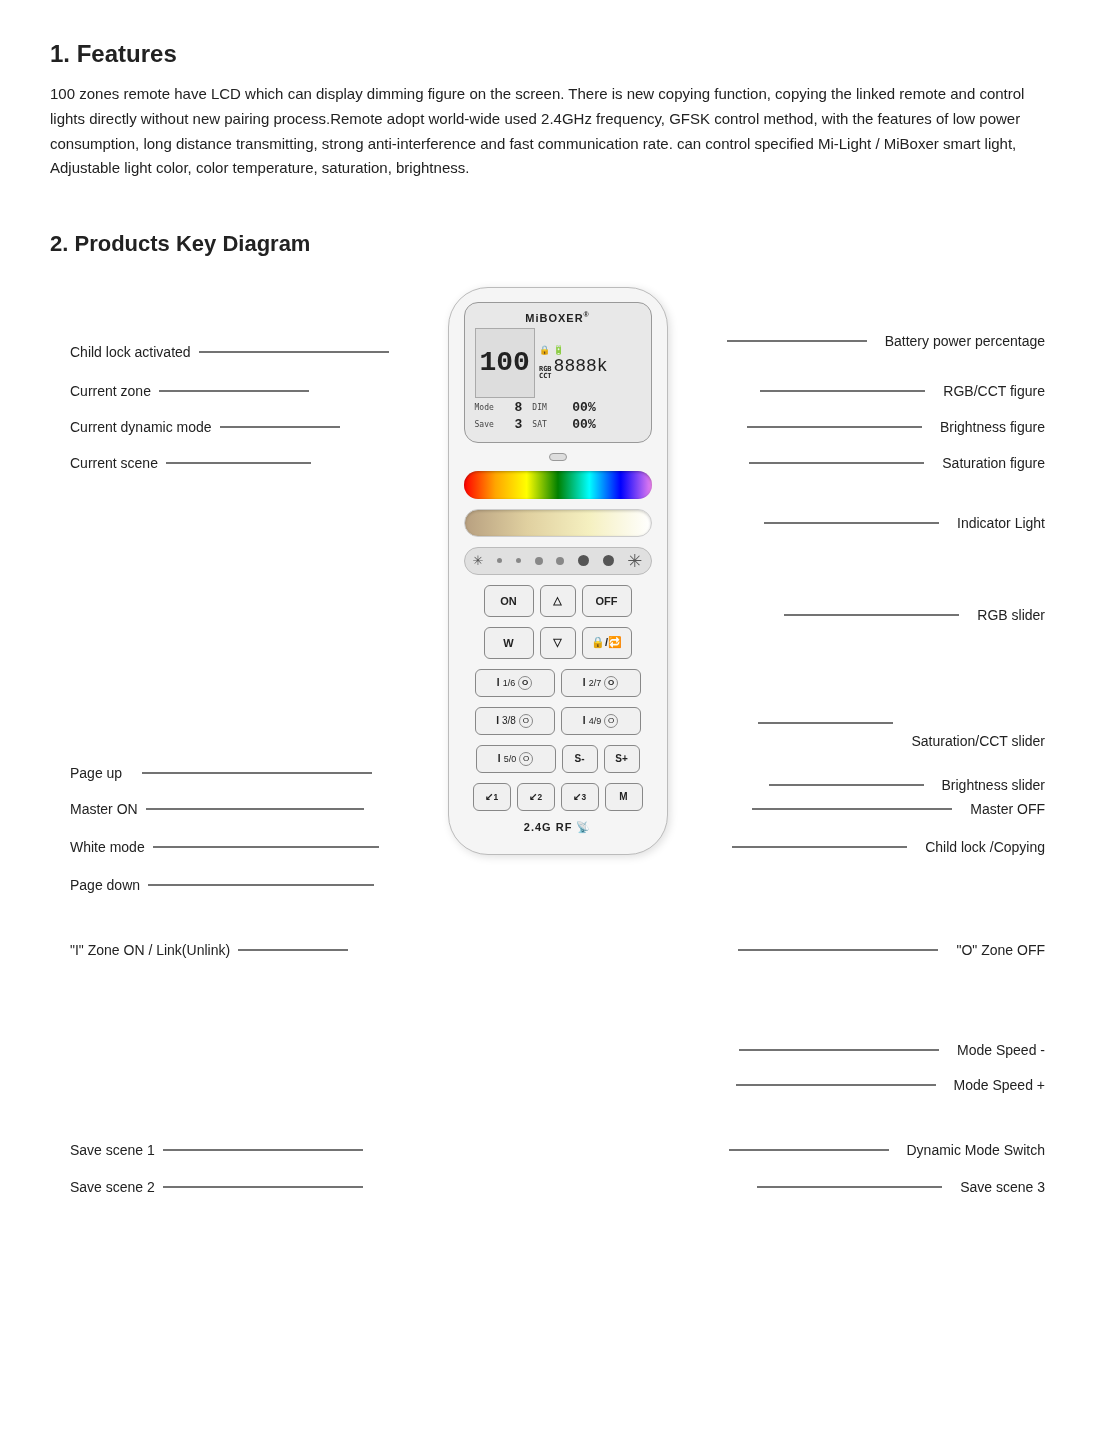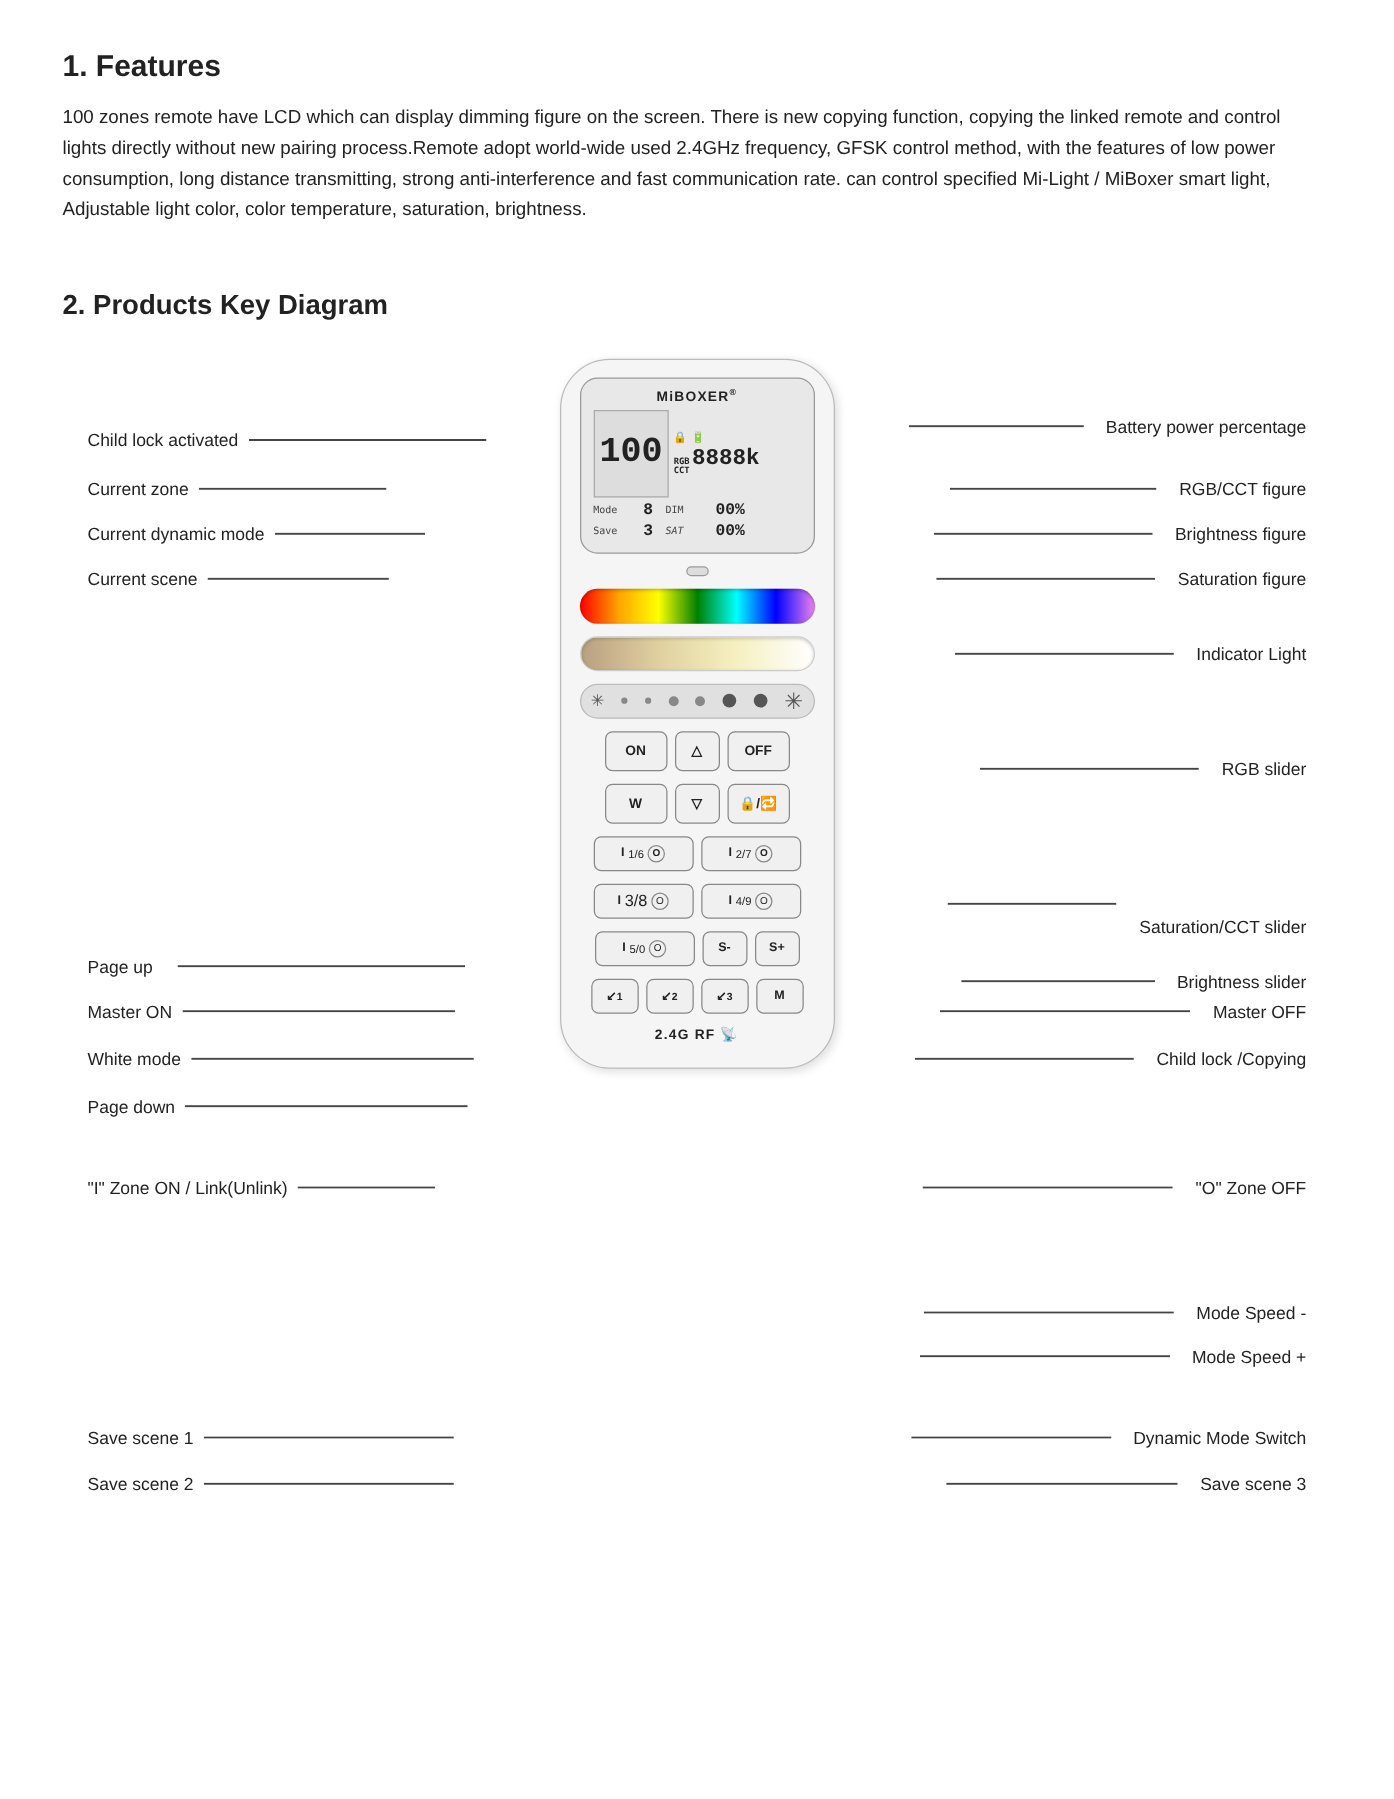--- a/index.html
+++ b/index.html
@@ -84,21 +84,21 @@
       gap: 3px;
       font-size: 9px;
       align-items: center;
     }
     .lcd-rgb-cct {
       font-size: 8px;
       font-weight: bold;
     }
     .lcd-value-big {
       font-size: 18px;
-      font-weight: bold;
+      font-weight: normal;
       font-family: 'Courier New', monospace;
     }
     .lcd-row2, .lcd-row3 {
       display: flex;
       align-items: center;
       font-size: 9px;
       gap: 2px;
       margin-top: 2px;
     }
     .lcd-label { font-size: 8px; color: #444; min-width: 38px; }
@@ -263,21 +263,21 @@
           </div>
           <div class="lcd-row2">
             <span class="lcd-label">Mode</span>
             <span class="lcd-val">8</span>
             <span style="margin-left:8px;" class="lcd-label">DIM</span>
             <span class="lcd-val">00%</span>
           </div>
           <div class="lcd-row3">
             <span class="lcd-label">Save</span>
             <span class="lcd-val">3</span>
-            <span style="margin-left:8px;font-style:italic;" class="lcd-label">SAT</span>
+            <span style="margin-left:8px;" class="lcd-label">SAT</span>
             <span class="lcd-val">00%</span>
           </div>
         </div>
 
         <div class="indicator-dot"></div>
 
         <div class="rgb-slider"></div>
 
         <div class="sat-slider"></div>
 
@@ -313,21 +313,21 @@
           <div class="zone-btn">
             <span style="font-weight:bold;font-size:10px;">I</span>
             <span style="font-size:9px;">2/7</span>
             <span style="font-weight:bold;font-size:10px;border:1px solid #888;border-radius:50%;width:14px;height:14px;display:flex;align-items:center;justify-content:center;font-size:8px;">O</span>
           </div>
         </div>
 
         <div class="zone-row">
           <div class="zone-btn">
             <span style="font-weight:bold;font-size:10px;">I</span>
-            <span style="font-size:13px;">3/8</span>
+            <span style="font-size:10px;">3/8</span>
             <span style="border:1px solid #888;border-radius:50%;width:14px;height:14px;display:flex;align-items:center;justify-content:center;font-size:8px;">O</span>
           </div>
           <div class="zone-btn">
             <span style="font-weight:bold;font-size:10px;">I</span>
             <span style="font-size:9px;">4/9</span>
             <span style="border:1px solid #888;border-radius:50%;width:14px;height:14px;display:flex;align-items:center;justify-content:center;font-size:8px;">O</span>
           </div>
         </div>
 
         <div class="zone-row">

